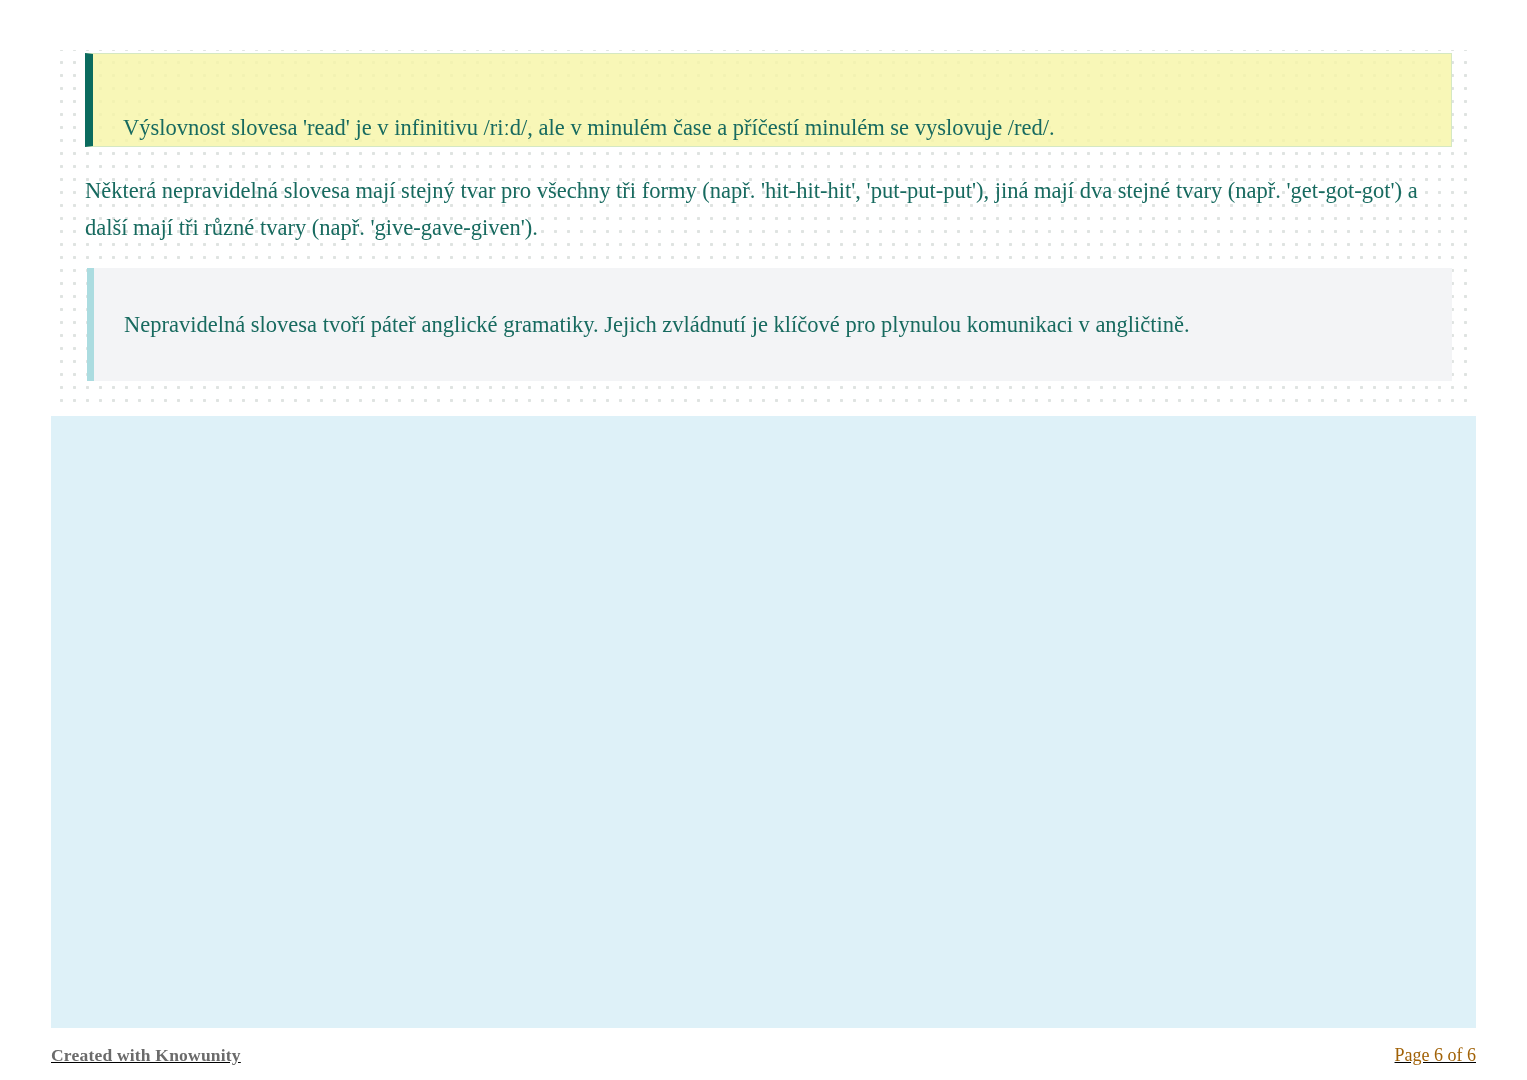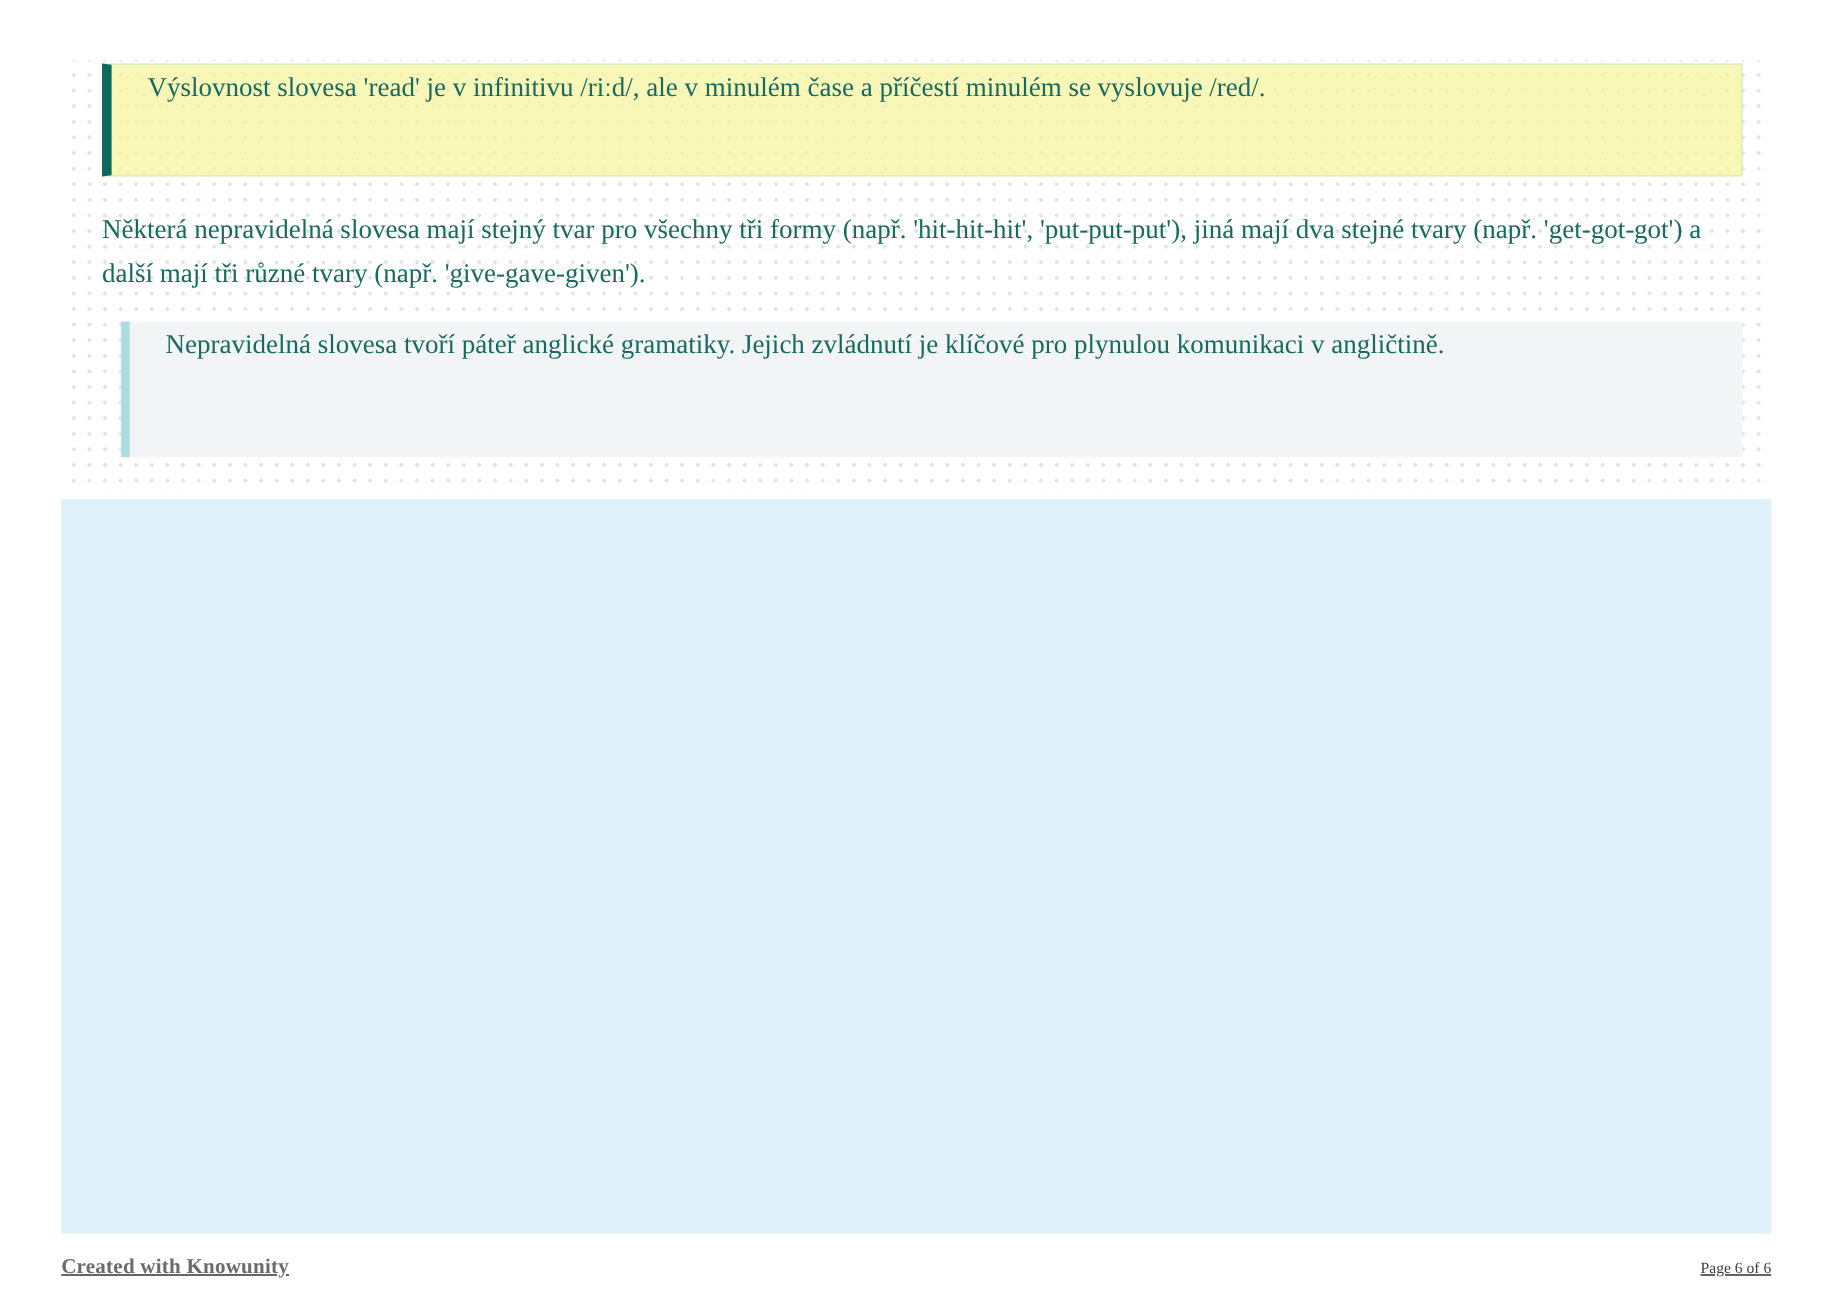--- a/index.html
+++ b/index.html
@@ -31,46 +31,47 @@
     top: 3px;
     margin-left: 34px;
     margin-right: 24px;
     height: 94px;
     background: rgba(247, 245, 167, 0.82);
     border-left: 8px solid #0b6b5e;
     border-top: 1px solid #d5e8c2;
     border-right: 1px solid #d5e8c2;
     border-bottom: 1px solid #d5e8c2;
     display: flex;
-    align-items: flex-start;
+    align-items: flex-end;
     padding-left: 30px;
     padding-right: 20px;
   }
   .callout-yellow p,
   .callout-gray p,
   .paragraph {
     color: #176a5f;
     font-size: 22.5px;
     line-height: 37px;
   }
   .paragraph {
     margin-top: 28px;
     margin-left: 34px;
     margin-right: 30px;
     max-width: 1370px;
   }
   
   .callout-gray {
     margin-top: 22px;
-    margin-left: 50px;
+    margin-left: 36px;
     margin-right: 24px;
     height: 113px;
     background: #f3f4f6;
     border-left: 7px solid #abdce0;
     display: flex;
+    align-items: center;
     padding-left: 30px;
     padding-right: 20px;
   }
   
   .image-placeholder {
     margin-top: 4px;
     width: 1425px;
     height: 612px;
     background: #def1f8;
   }
@@ -82,22 +83,22 @@
     align-items: baseline;
     text-decoration: underline;
   }
   .footer-created {
     font-weight: bold;
     font-size: 17.5px;
     color: #6b6b6b;
     letter-spacing: 0.2px;
   }
   .footer-page {
-    font-size: 13px;
-    color: #404040;
+    font-size: 18px;
+    color: #a16207;
   }
 </style>
 </head>
 <body>
 
 <div class="page">
 
   <section class="dotted-area">
 
     <div class="callout-yellow">

